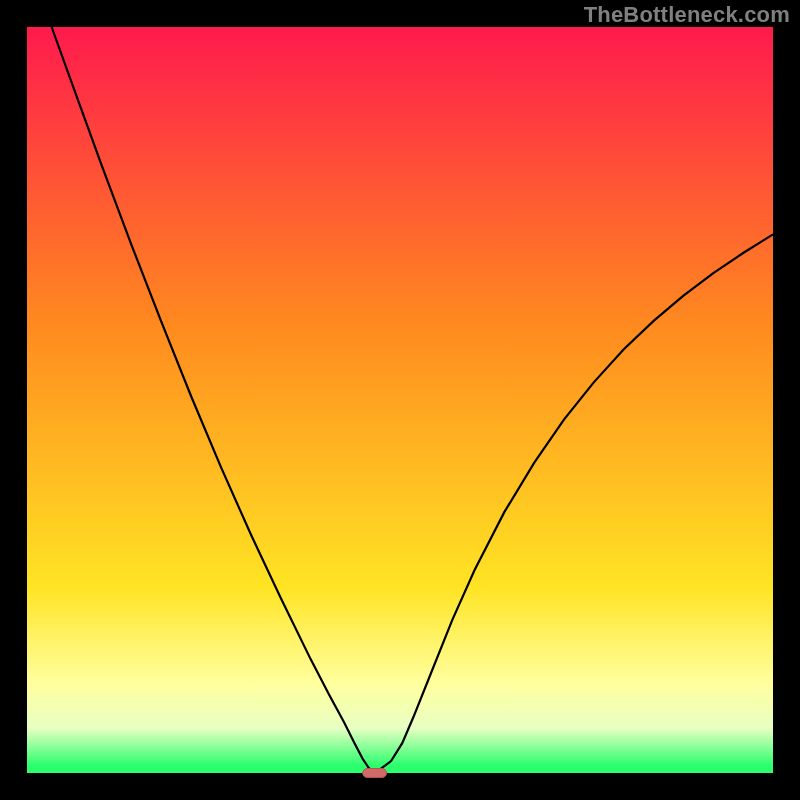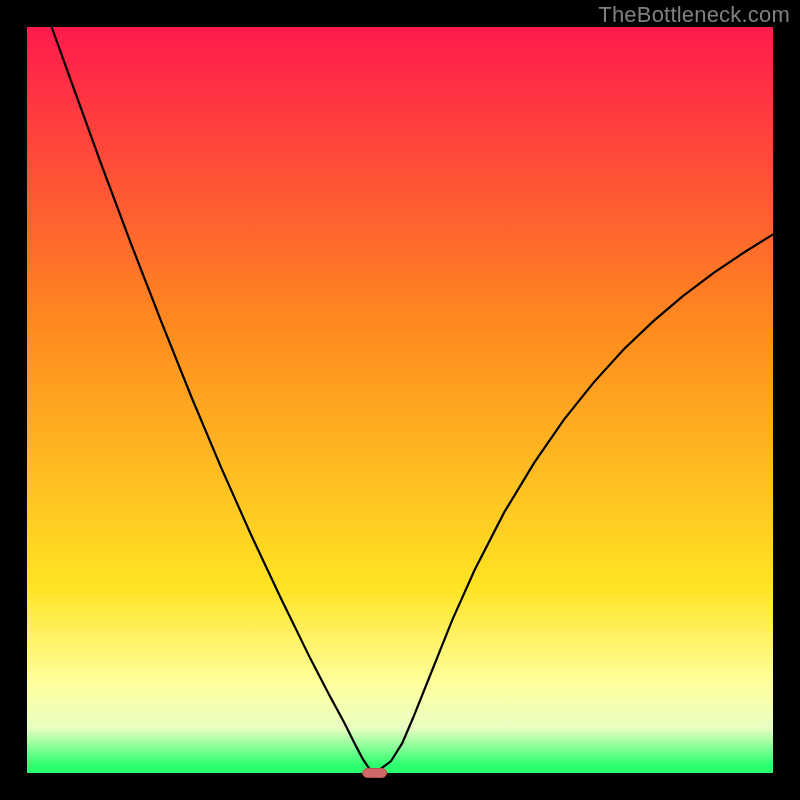--- a/index.html
+++ b/index.html
@@ -16,21 +16,21 @@
     left: 0; top: 0;
     width: 800px; height: 800px;
     background: #000;
   }
   .watermark {
     position: absolute;
     top: 2px;
     right: 10px;
     color: #808080;
     font-size: 22px;
-    font-weight: 400;
+    font-weight: 700;
     letter-spacing: 0.2px;
     z-index: 5;
   }
   svg.plot {
     position: absolute;
     left: 0; top: 0;
     width: 800px; height: 800px;
   }
 </style>
 </head>

